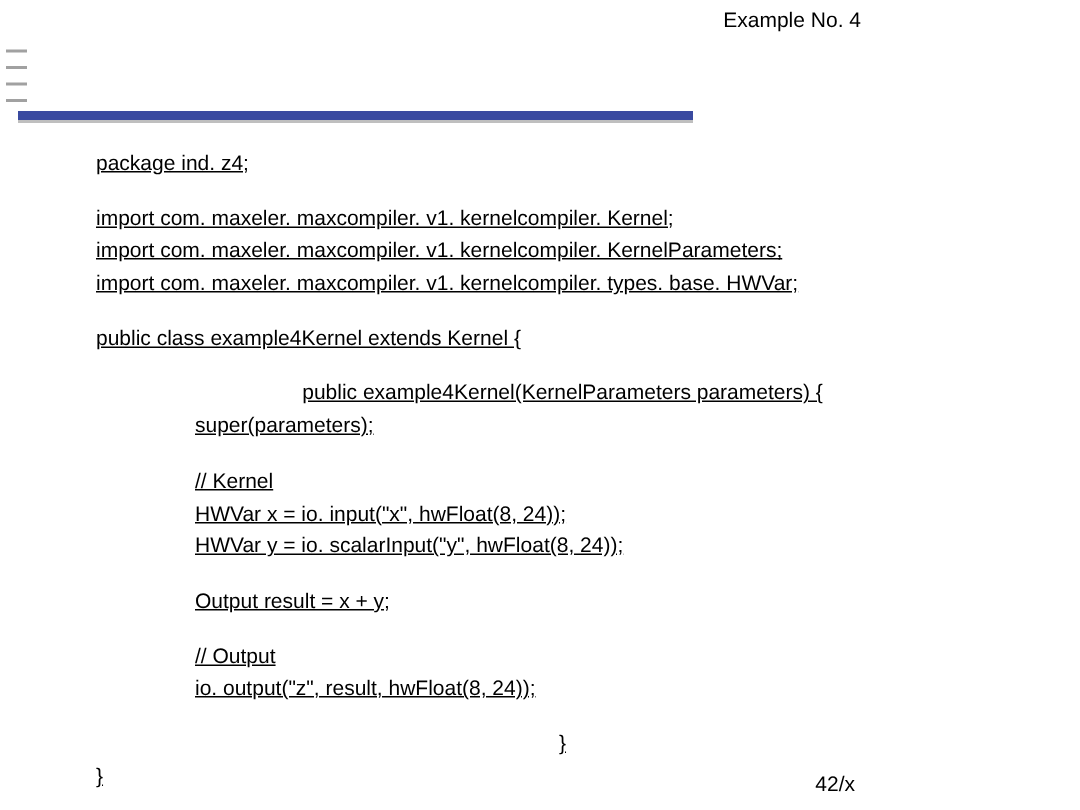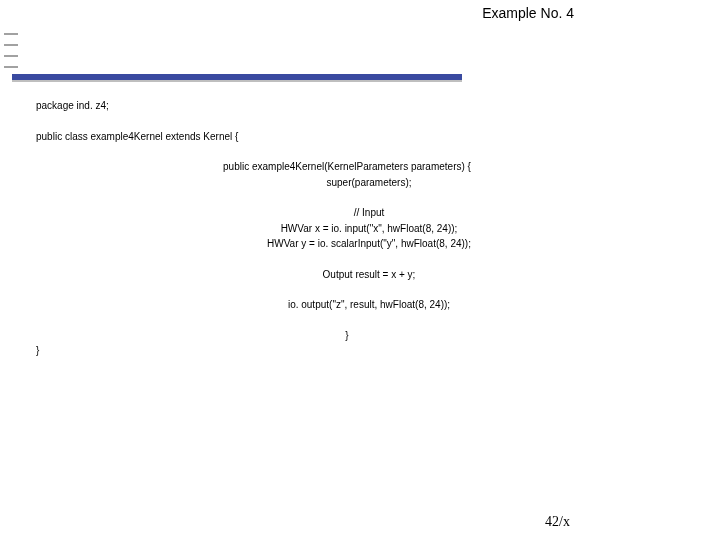--- a/index.html
+++ b/index.html
@@ -5,25 +5,25 @@
   * { box-sizing: border-box; margin: 0; padding: 0; }
   html, body { width: 720px; height: 540px; background: #fff; font-family: "Segoe UI", Arial, sans-serif; color: #000; overflow: hidden; }
   .stage { position: relative; width: 584px; height: 540px; }
   .header-label { position: absolute; top: 5px; right: 10px; font-size: 14px; }
   .title { position: absolute; top: 26px; left: 34px; font-size: 36px; font-weight: 600; letter-spacing: 0.5px; }
   .title-rule { position: absolute; top: 74px; left: 12px; width: 450px; height: 8px; }
   .title-rule .bar { width: 100%; height: 6px; background: #3a4aa0; }
   .title-rule .shadow { width: 100%; height: 2px; background: rgba(0,0,0,0.25); }
   .left-ticks { position: absolute; top: 33px; left: 4px; width: 14px; }
   .left-ticks div { height: 2px; background: #444; margin-bottom: 9px; opacity: 0.5; }
-  .code { position: absolute; top: 98px; left: 36px; width: 600px; font-size: 10px; line-height: 1.55; }
+  .code { position: absolute; top: 98px; left: 64px; width: 600px; font-size: 14px; line-height: 1.55; text-decoration: underline; }
   .code .blk { margin-bottom: 15px; }
   .i1 { margin-left: 22px; text-align: center; }
-  .i3 { margin-left: 66px; text-align: center; }
-  .footer { position: absolute; bottom: 10px; right: 14px; font-size: 14px; font-family: Liberation Serif, serif; }
+  .i3 { margin-left: 66px; }
+  .footer { position: absolute; bottom: 10px; right: 14px; font-size: 14px; }
 </style>
 </head>
 <body>
 
 <div class="stage">
   <div class="header-label">Example No. 4</div>
 
   <div class="left-ticks">
     <div></div>
       <div></div>
@@ -34,35 +34,41 @@
   <div class="title-rule">
     <div class="bar"></div>
       <div class="shadow"></div>
   </div>
 
   <div class="code">
     <div class="blk">
       <div>package ind. z4;</div>
     </div>
     <div class="blk">
+      <div>import com. maxeler. maxcompiler. v1. kernelcompiler. Kernel;</div>
+      <div>import com. maxeler. maxcompiler. v1. kernelcompiler. KernelParameters;</div>
+      <div>import com. maxeler. maxcompiler. v1. kernelcompiler. types. base. HWVar;</div>
+    </div>
+    <div class="blk">
       <div>public class example4Kernel extends Kernel {</div>
     </div>
     <div class="blk">
       <div class="i1">public example4Kernel(KernelParameters parameters) {</div>
       <div class="i3">super(parameters);</div>
     </div>
     <div class="blk">
-      <div class="i3">// Input</div>
+      <div class="i3">// Kernel</div>
       <div class="i3">HWVar x = io. input("x", hwFloat(8, 24));</div>
       <div class="i3">HWVar y = io. scalarInput("y", hwFloat(8, 24));</div>
     </div>
     <div class="blk">
       <div class="i3">Output result = x + y;</div>
     </div>
     <div class="blk">
+      <div class="i3">// Output</div>
       <div class="i3">io. output("z", result, hwFloat(8, 24));</div>
     </div>
     <div>
       <div class="i1">}</div>
       <div>}</div>
     </div>
   </div>
 
   <div class="footer">42/x</div>
 </div>

